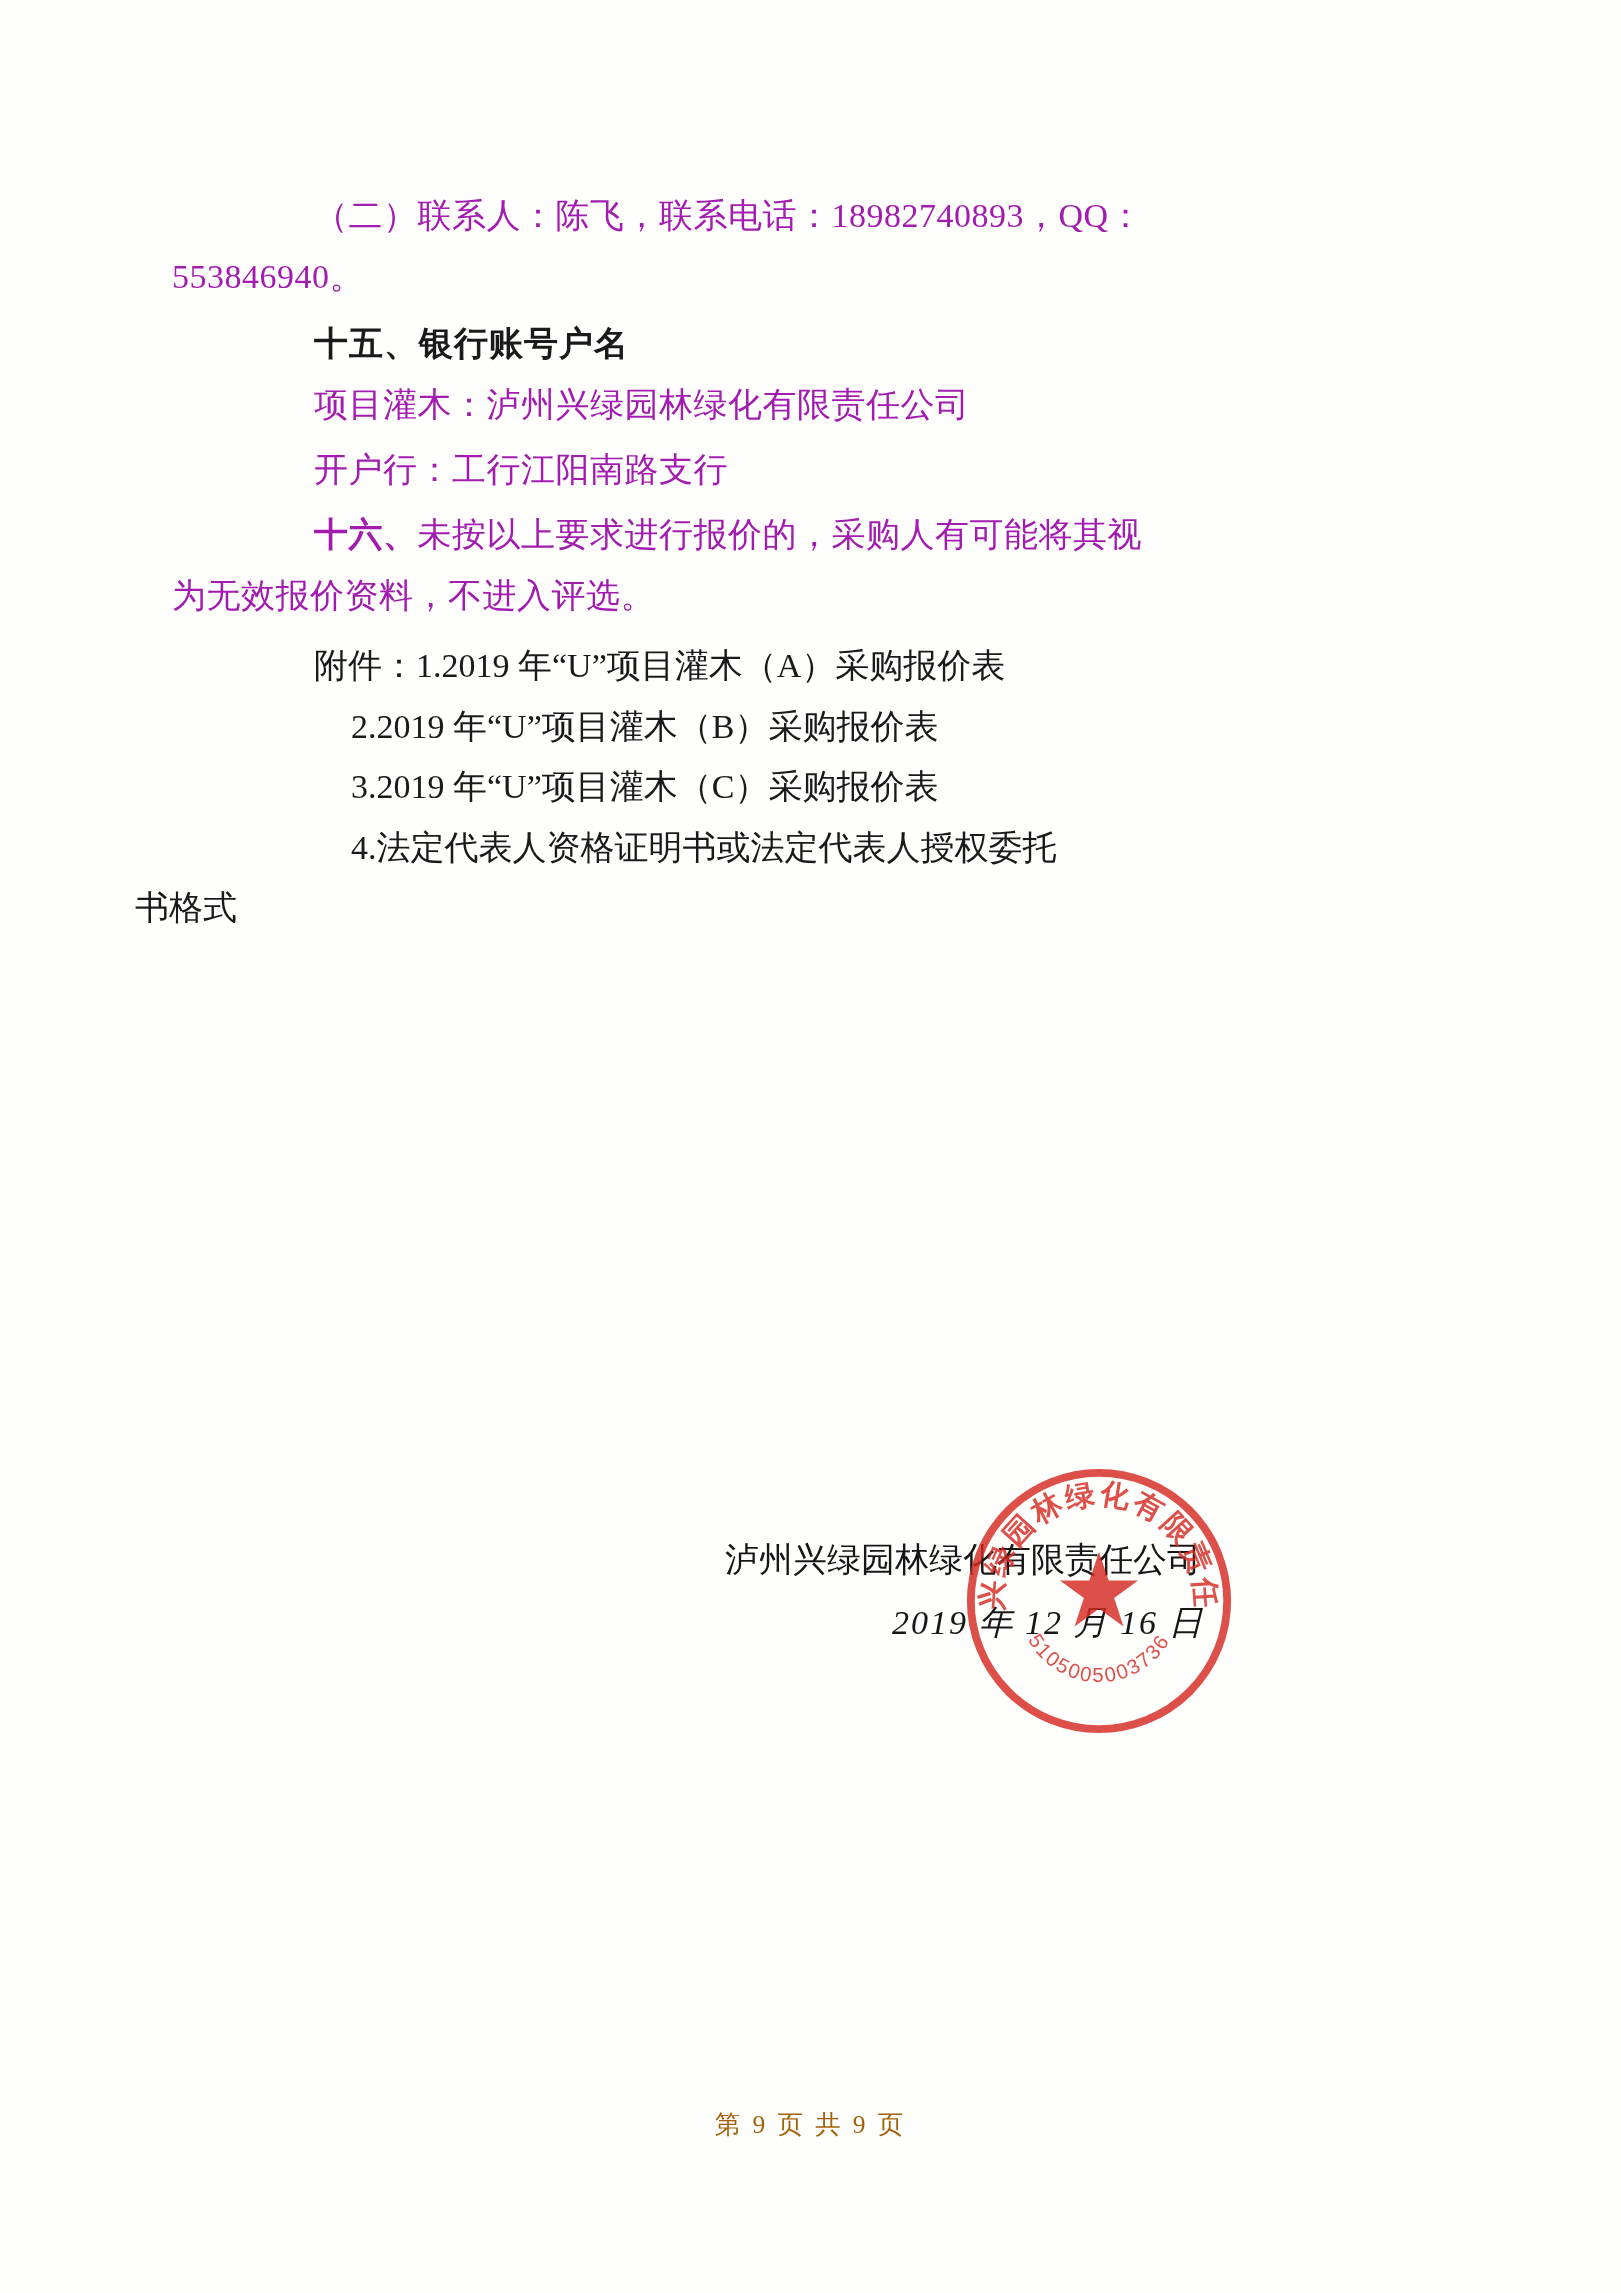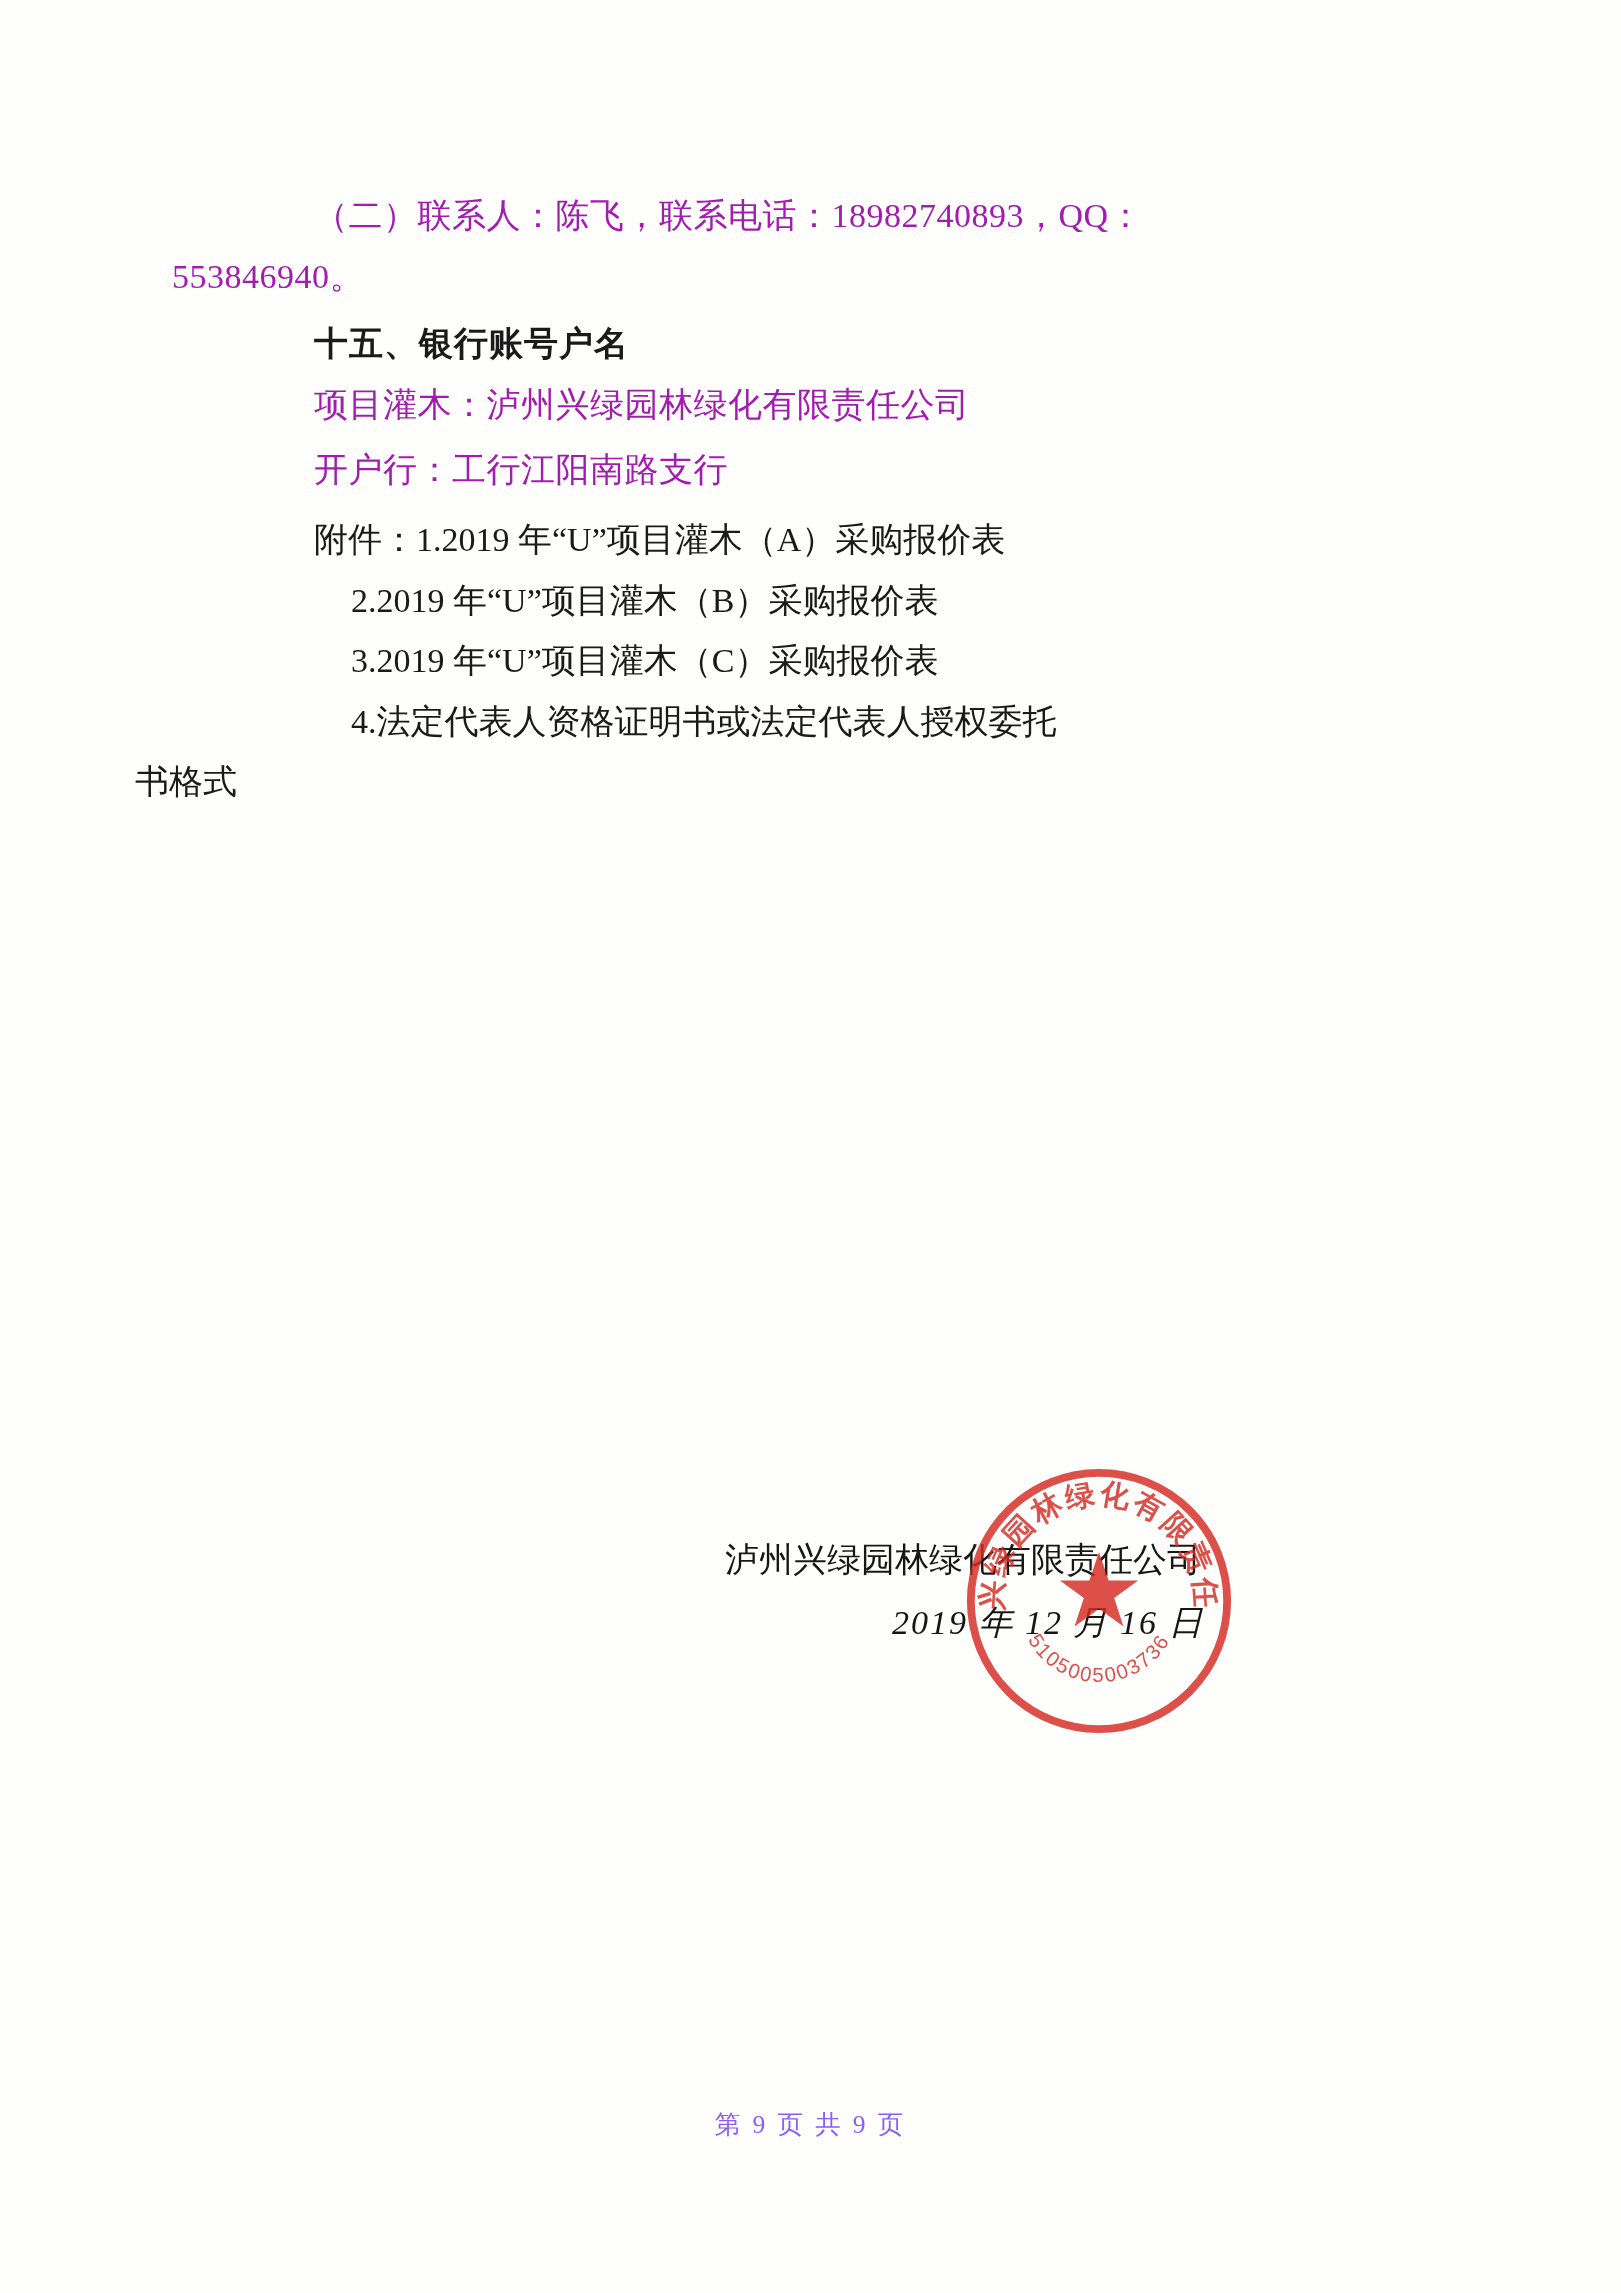--- a/index.html
+++ b/index.html
@@ -115,21 +115,21 @@
   .stamp svg { display: block; }
 
   .footer {
     position: absolute;
     left: 0;
     right: 0;
     top: 2107px;
     text-align: center;
     font-size: 25.5px;
     letter-spacing: 2.9px;
-    color: #8b5cf6;
+    color: #a16207;
   }
 </style>
 </head>
 <body>
 
 <div class="page">
 
   <div class="content">
 
     <p class="para indent-2">
@@ -137,20 +137,24 @@
       <span class="attach-cont">553846940。</span>
     </p>
 
     <p class="heading">十五、银行账号户名</p>
 
     <p class="para indent-2">项目灌木：泸州兴绿园林绿化有限责任公司</p>
 
     <p class="para indent-2">开户行：工行江阳南路支行</p>
 
 
+    <p class="para indent-2">
+      <span class="heading-inline">十六、</span><span>未按以上要求进行报价的，采购人有可能将其视</span><br>
+      <span class="attach-cont">为无效报价资料，不进入评选。</span>
+    </p>
 
     <p class="attach-first gap-top">附件：1.2019 年“U”项目灌木（A）采购报价表</p>
     <p class="attach-item">2.2019 年“U”项目灌木（B）采购报价表</p>
     <p class="attach-item">3.2019 年“U”项目灌木（C）采购报价表</p>
     <p class="attach-item-wrap">
       <span>4.法定代表人资格证明书或法定代表人授权委托</span><br>
       <span class="attach-cont" style="margin-left:-108px; display:inline-block;">书格式</span>
     </p>
 
   </div>

